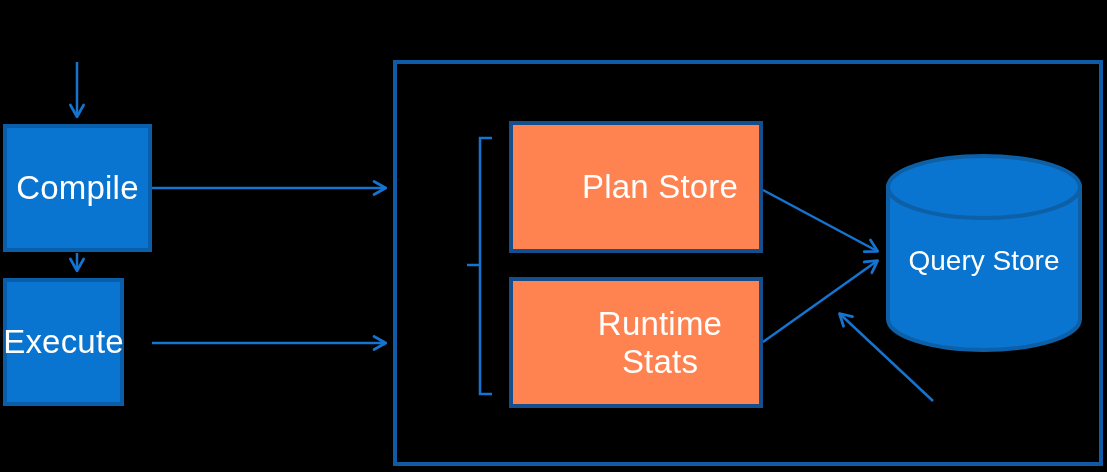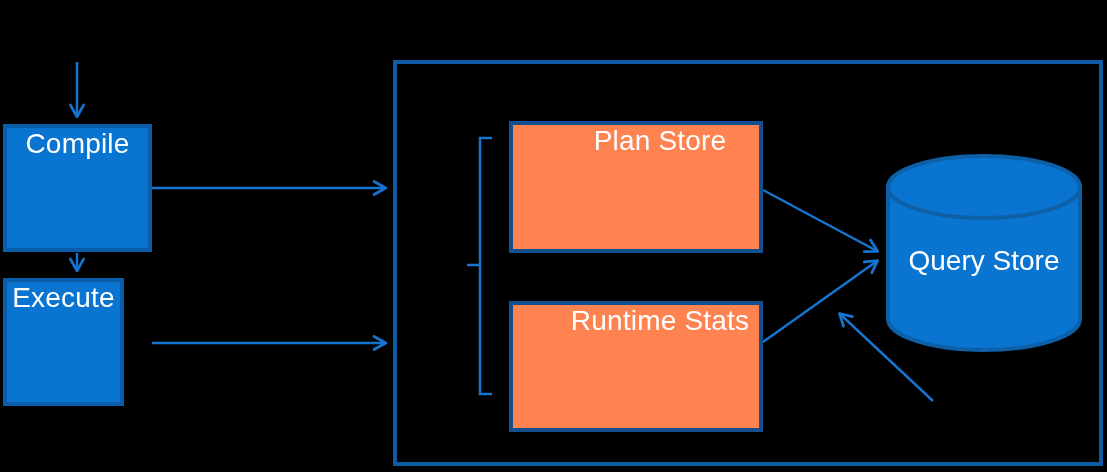--- a/index.html
+++ b/index.html
@@ -18,40 +18,41 @@
   .layer {
     position: absolute;
     left: 0; top: 0;
     width: 1107px; height: 472px;
     pointer-events: none;
   }
   .node {
     position: absolute;
     box-sizing: border-box;
     display: flex;
+    align-items: center;
     justify-content: center;
     text-align: center;
     color: #ffffff;
-    font-size: 28px;
+    font-size: 33px;
     font-weight: 400;
     letter-spacing: 0.2px;
   }
   .blue-box {
     background: #0a74d1;
     border: 4px solid #0a5da9;
   }
   .orange-box {
     background: #fe8351;
     border: 4px solid #134f8e;
     padding-left: 48px;
   }
   .node-compile  { left: 3px;   top: 124px; width: 149px; height: 128px; }
   .node-execute  { left: 3px;   top: 278px; width: 121px; height: 128px; }
   .node-plan     { left: 509px; top: 121px; width: 254px; height: 132px; }
-  .node-runtime  { left: 509px; top: 277px; width: 254px; height: 131px; margin-top: 24px; }
+  .node-runtime  { left: 509px; top: 277px; width: 254px; height: 131px; }
   .container-box {
     position: absolute;
     box-sizing: border-box;
     left: 393px; top: 60px;
     width: 710px; height: 406px;
     border: 4px solid #0f5ba5;
     background: transparent;
   }
   .cyl-label {
     position: absolute;

